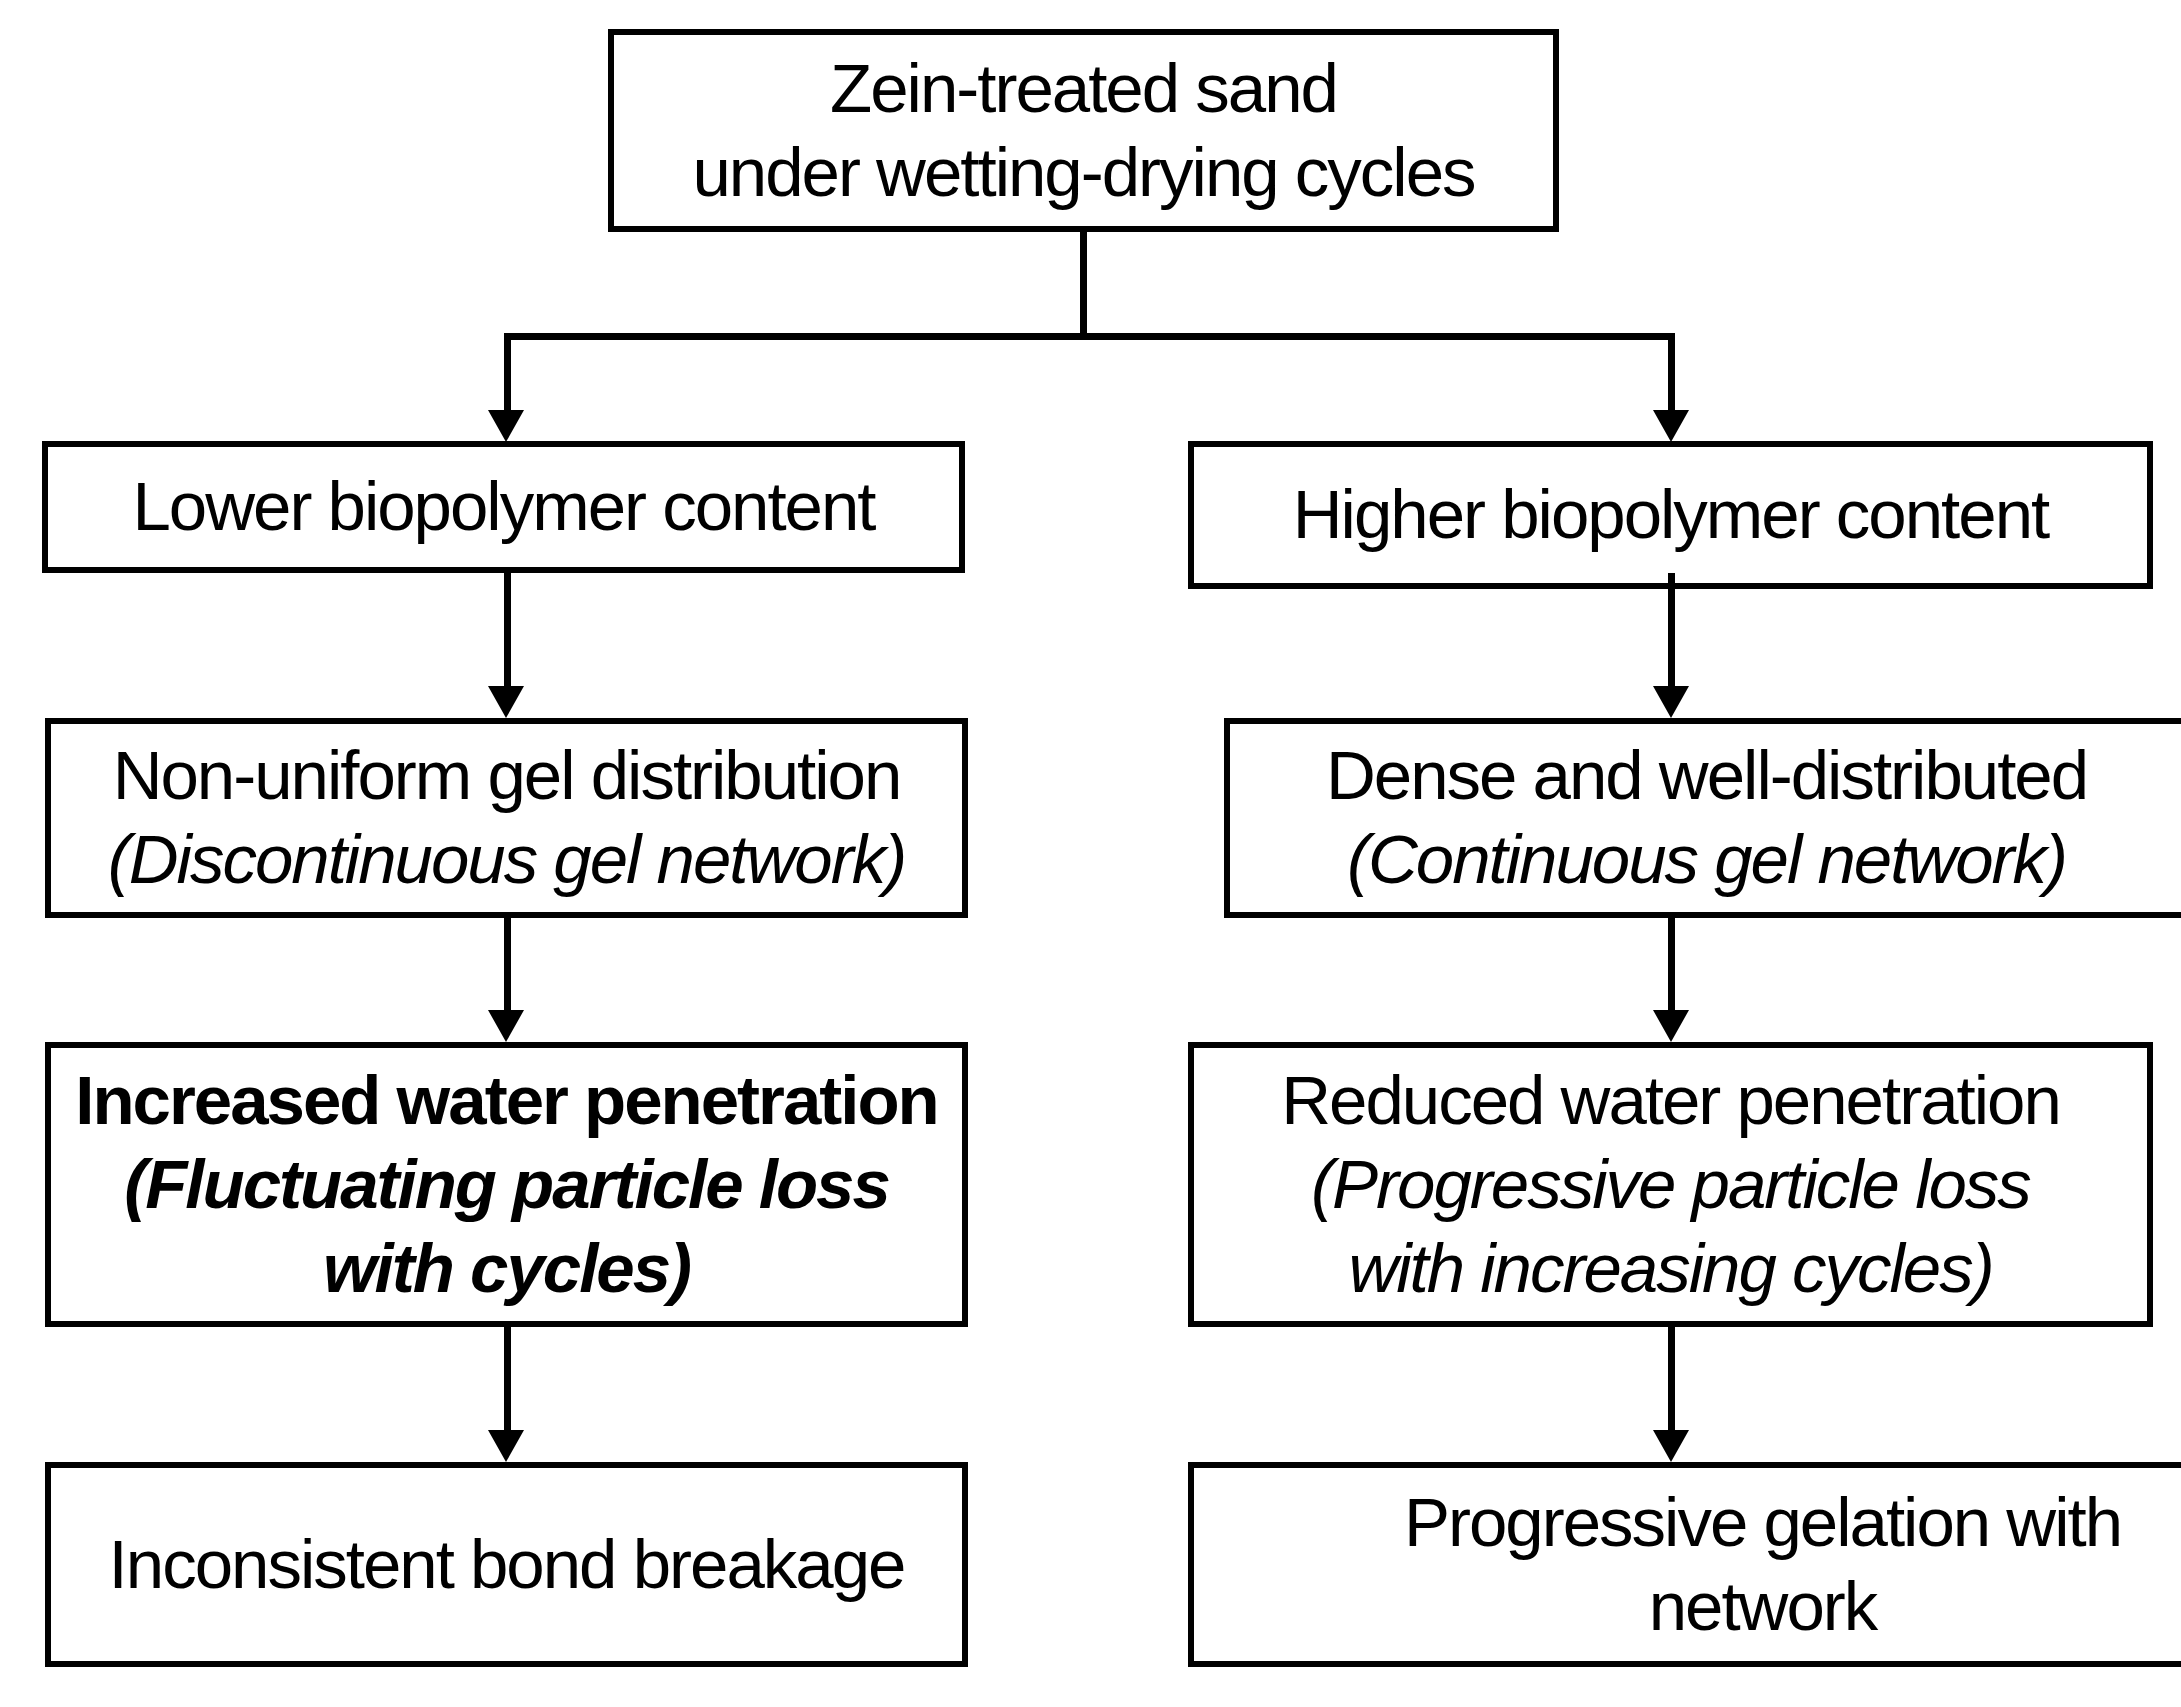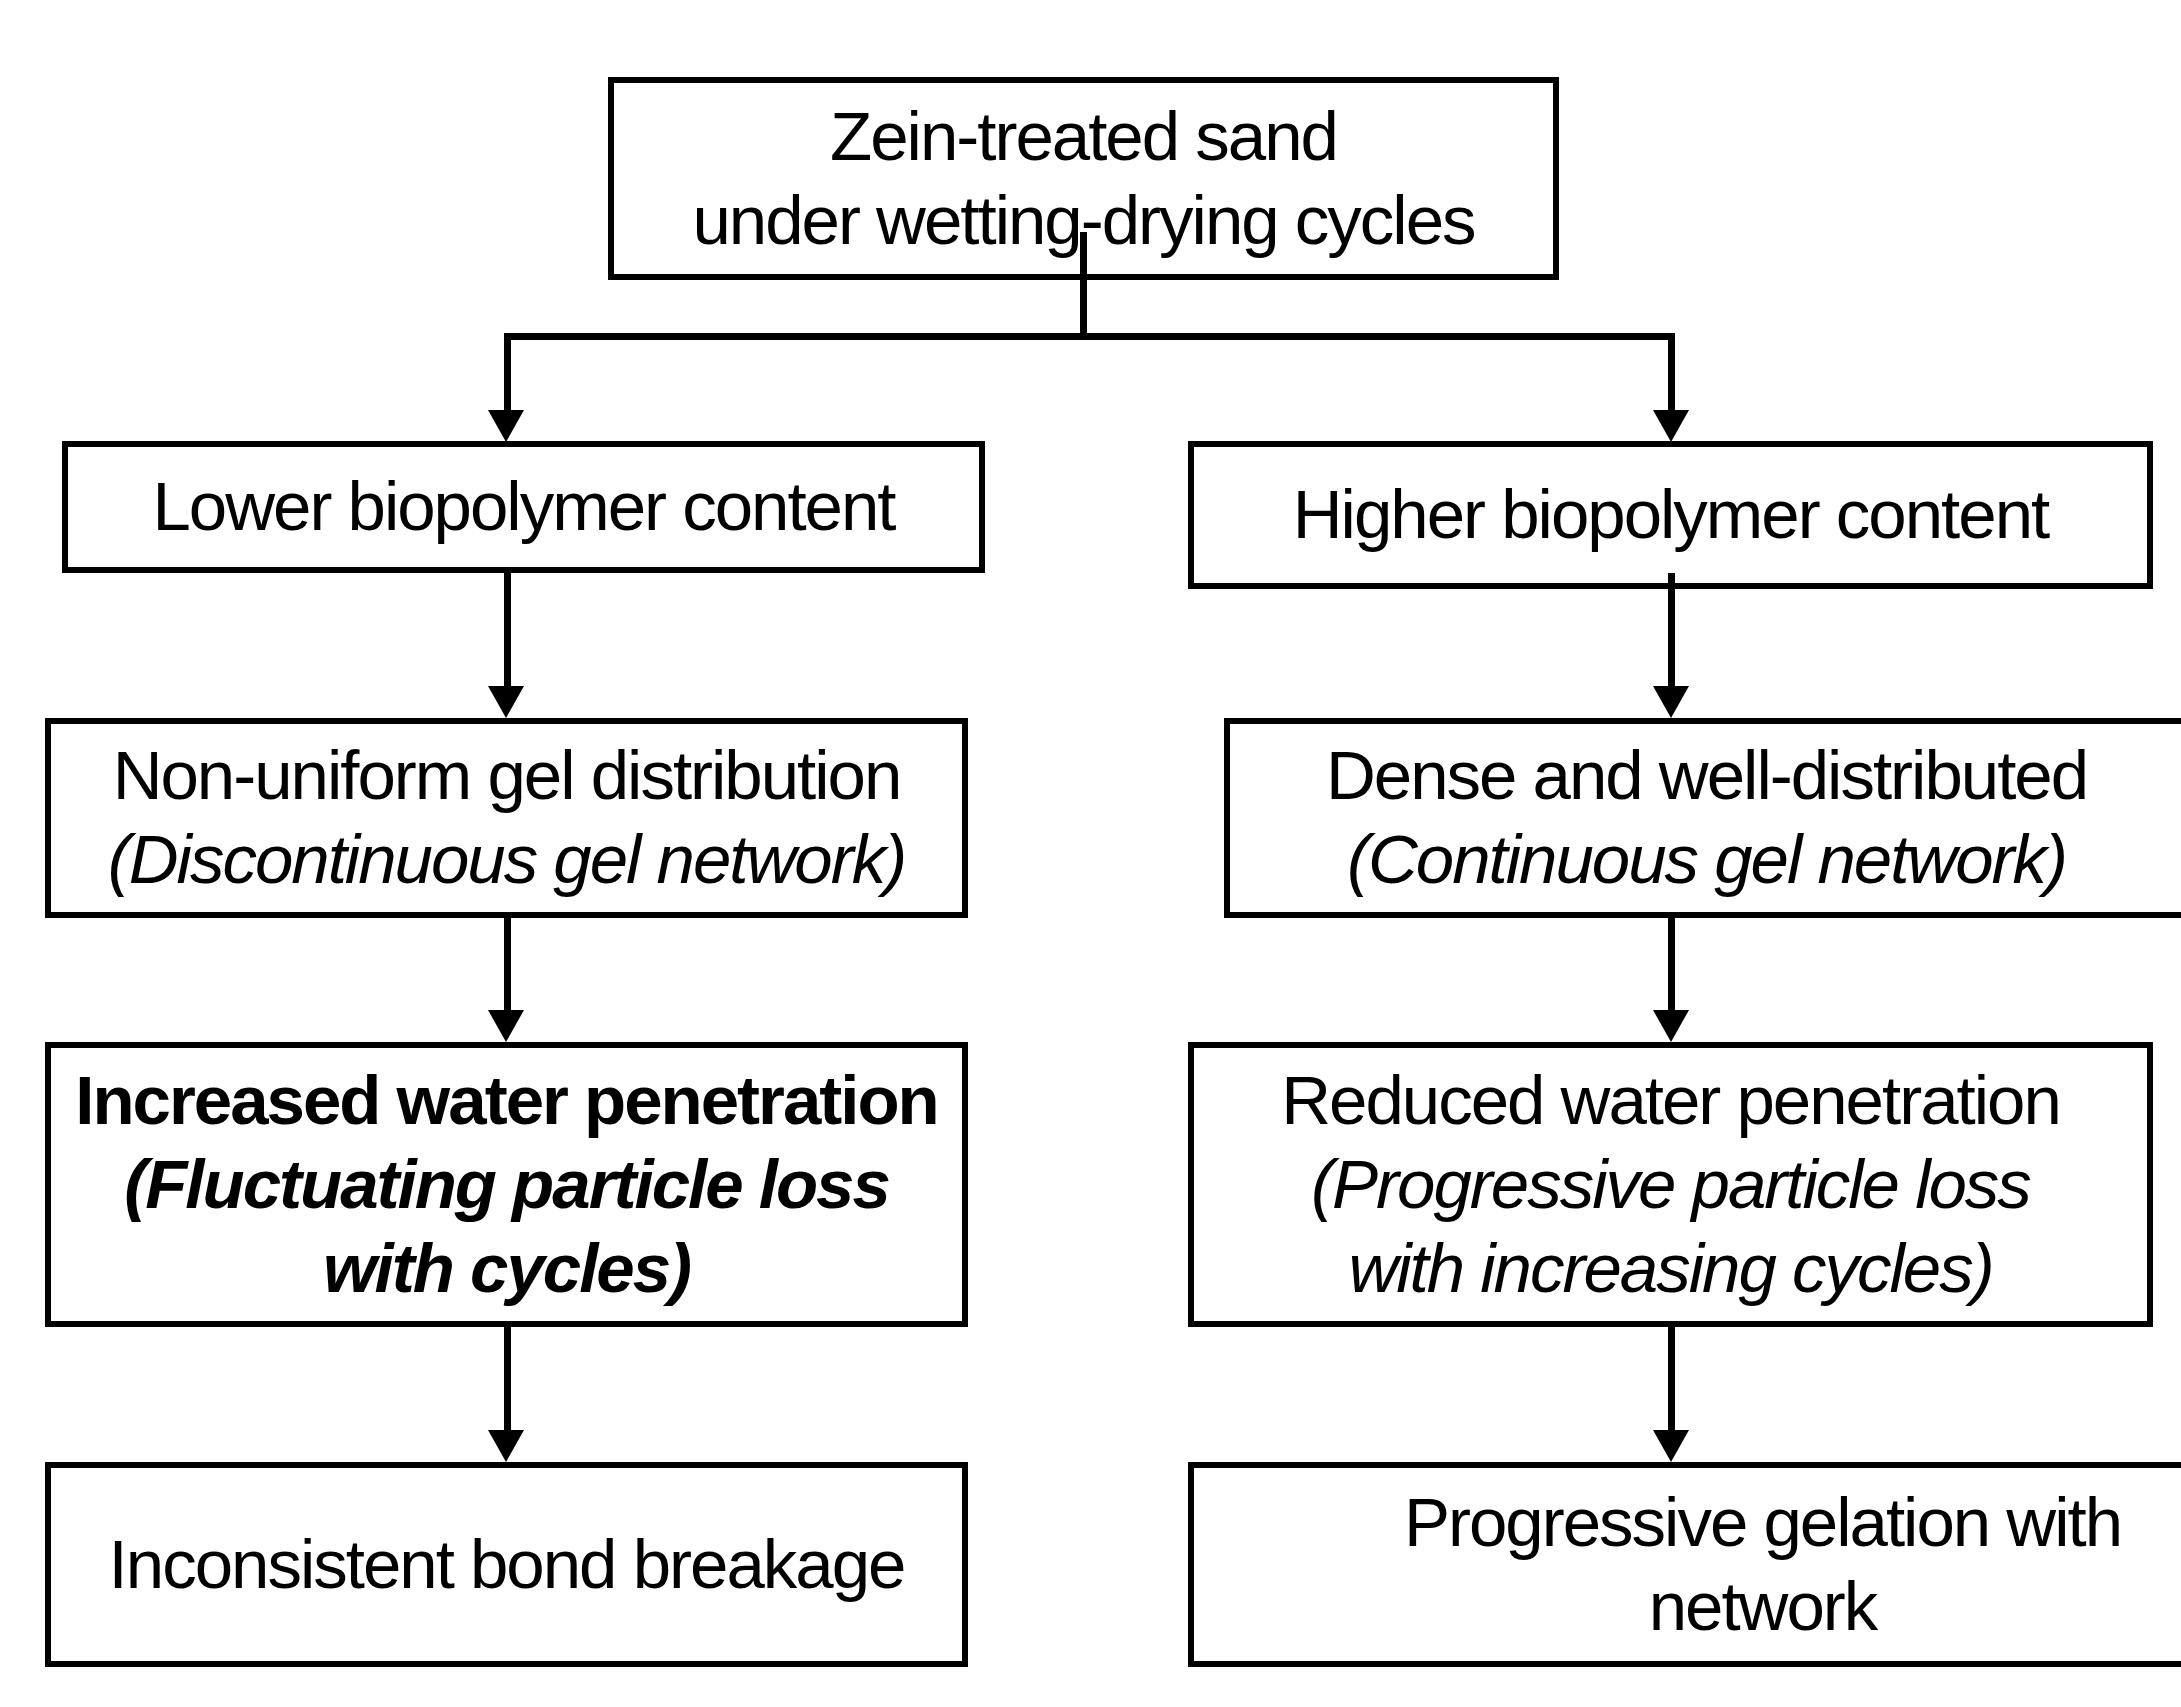--- a/index.html
+++ b/index.html
@@ -48,22 +48,22 @@
   .arrowhead {
     position: absolute;
     width: 0;
     height: 0;
     border-left: 18.6px solid transparent;
     border-right: 18.6px solid transparent;
     border-top: 32px solid #000000;
   }
 
   
-  #node-root { left: 608px; top: 29px;  width: 951px; height: 203px; margin-top: 48px; }
-  #node-l1   { left: 62px;  top: 441px; width: 923px; height: 132px; }
+  #node-root { left: 608px; top: 29px;  width: 951px; height: 203px; }
+  #node-l1   { left: 42px;  top: 441px; width: 923px; height: 132px; }
   #node-r1   { left: 1188px;top: 441px; width: 965px; height: 148px; }
   #node-l2   { left: 45px;  top: 718px; width: 923px; height: 200px; }
   #node-r2   { left: 1188px;top: 718px; width: 965px; height: 200px; margin-left: 36px; }
   #node-l3   { left: 45px;  top: 1042px;width: 923px; height: 285px; font-weight: bold; }
   #node-r3   { left: 1188px;top: 1042px;width: 965px; height: 285px; }
   #node-l4   { left: 45px;  top: 1462px;width: 923px; height: 205px; }
   #node-r4   { left: 1188px;top: 1462px;width: 1149px; height: 205px; }
 
   
   #root-stem        { left: 1080px; top: 232px;  height: 104px; }

